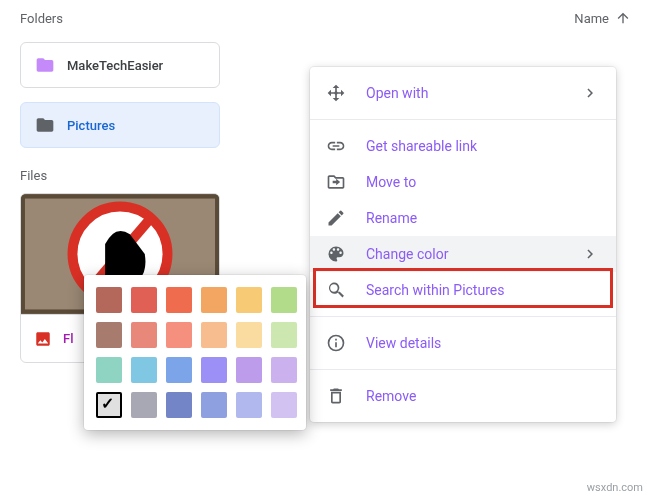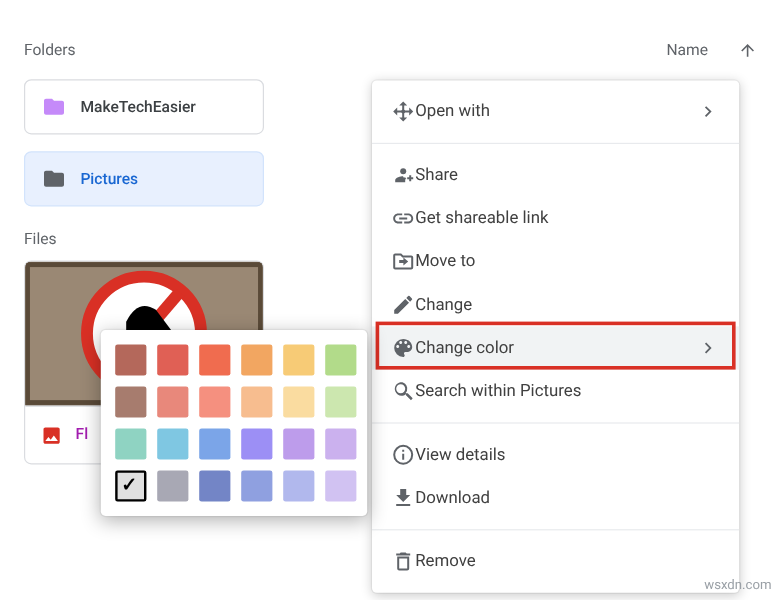--- a/index.html
+++ b/index.html
@@ -11,30 +11,29 @@
       overflow: hidden;
       position: relative;
       color: #5f6368;
       font-size: 14px;
     }
     .header-row {
       display: flex;
       justify-content: space-between;
       align-items: center;
       padding: 8px 20px 4px;
-      margin-top: 24px;
     }
     .section-title {
       font-size: 13px;
       color: #5f6368;
     }
     .sort {
       display: flex;
       align-items: center;
-      gap: 23px;
+      gap: 4px;
       color: #5f6368;
       font-size: 13px;
     }
     .folders-row {
       display: flex;
       gap: 14px;
       padding: 10px 20px 20px;
       flex-direction: column;
     }
     .folder-chip {
@@ -115,21 +114,22 @@
       background: #fff;
       border-radius: 4px;
       box-shadow: 0 2px 10px rgba(0,0,0,.2), 0 0 0 1px rgba(0,0,0,.05);
       padding: 8px 0;
     }
     .menu-item {
       display: flex;
       align-items: center;
       height: 36px;
       padding: 0 16px;
-      color: #404040;
+      gap: 20px;
+      color: #8b5cf6;
       font-size: 14px;
       cursor: pointer;
     }
     .menu-item .spacer{flex:1}
     .menu-item.hover {
       background: #f1f3f4;
     }
     .menu-sep {
       height: 1px;
       background: #e8eaed;
@@ -266,52 +266,40 @@
     <span class="menu-icon">
         <svg width="18" height="18" viewBox="0 0 24 24" fill="#5f6368">
           <path d="M8.59 16.59L13.17 12 8.59 7.41 10 6l6 6-6 6z"></path>
         </svg>
       </span>
   </div>
   <div class="menu-sep"></div>
   <div class="menu-item">
     <span class="menu-icon">
         <svg width="20" height="20" viewBox="0 0 24 24" fill="#5f6368">
-          <path d="M15 8c0-1.66-1.34-3-3-3S9 6.34 9 8s1.34 3 3 3 3-1.34 3-3zm-3 5c-2 0-6 1-6 3v2h12v-2c0-2-4-3-6-3zm7-8v2h3v2h-3v2l-3-3zM4 7l3 3V8H4V6h3V4z" opacity="0"></path>
-          <path d="M16 11c1.66 0 3-1.34 3-3s-1.34-3-3-3-3 1.34-3 3 1.34 3 3 3zm-8 0c1.66 0 3-1.34 3-3S9.66 5 8 5 5 6.34 5 8s1.34 3 3 3zm0 2c-2.33 0-7 1.17-7 3.5V19h14v-2.5c0-2.33-4.67-3.5-7-3.5zm8 0c-.29 0-.62.02-.97.05 1.16.84 1.97 1.97 1.97 3.45V19h6v-2.5c0-2.33-4.67-3.5-7-3.5z" opacity="0"></path>
-          <path d="M12 12c2.21 0 4-1.79 4-4s-1.79-4-4-4-4 1.79-4 4 1.79 4 4 4zm0 2c-2.67 0-8 1.34-8 4v2h16v-2c0-2.66-5.33-4-8-4zM19 8h3v2h-3v3l-4-4 4-4z" opacity="0"></path>
-          <circle cx="12" cy="8" r="3"></circle>
-          <path d="M12 13c-2.7 0-8 1.3-8 4v2h10v-2c0-.8.5-1.5 1.2-2.1-1-.5-2.2-.9-3.2-.9zM20 14v-2h-2v2h-2v2h2v2h2v-2h2v-2z"></path>
-        </svg>
-      </span>
-    <span>Share</span>
-  </div>
-  <div class="menu-item">
-    <span class="menu-icon">
-        <svg width="20" height="20" viewBox="0 0 24 24" fill="#5f6368">
           <path d="M3.9 12c0-1.7 1.4-3.1 3.1-3.1h4V7H7c-2.8 0-5 2.2-5 5s2.2 5 5 5h4v-1.9H7c-1.7 0-3.1-1.4-3.1-3.1zM8 13h8v-2H8v2zm9-6h-4v1.9h4c1.7 0 3.1 1.4 3.1 3.1s-1.4 3.1-3.1 3.1h-4V17h4c2.8 0 5-2.2 5-5s-2.2-5-5-5z"></path>
         </svg>
       </span>
     <span>Get shareable link</span>
   </div>
   <div class="menu-item">
     <span class="menu-icon">
         <svg width="20" height="20" viewBox="0 0 24 24" fill="#5f6368">
           <path d="M20 6h-8l-2-2H4c-1.1 0-2 .9-2 2v12c0 1.1.9 2 2 2h16c1.1 0 2-.9 2-2V8c0-1.1-.9-2-2-2zm0 12H4V6h5.2l2 2H20v10zm-7.8-2l4.8-4-4.8-4v2.5H8v3h4.2V16z"></path>
         </svg>
       </span>
     <span>Move to</span>
   </div>
   <div class="menu-item">
     <span class="menu-icon">
         <svg width="20" height="20" viewBox="0 0 24 24" fill="#5f6368">
           <path d="M3 17.25V21h3.75L17.81 9.94l-3.75-3.75L3 17.25zM20.71 7.04a1 1 0 000-1.41l-2.34-2.34a1 1 0 00-1.41 0l-1.83 1.83 3.75 3.75 1.83-1.83z"></path>
         </svg>
       </span>
-    <span>Change</span>
+    <span>Rename</span>
   </div>
   <div class="menu-item hover">
     <span class="menu-icon">
         <svg width="20" height="20" viewBox="0 0 24 24" fill="#5f6368">
           <path d="M12 3a9 9 0 000 18c.83 0 1.5-.67 1.5-1.5 0-.39-.15-.74-.39-1.01-.23-.26-.38-.61-.38-.99 0-.83.67-1.5 1.5-1.5H16c2.76 0 5-2.24 5-5 0-4.42-4.03-8-9-8zm-5.5 9c-.83 0-1.5-.67-1.5-1.5S5.67 9 6.5 9 8 9.67 8 10.5 7.33 12 6.5 12zm3-4C8.67 8 8 7.33 8 6.5S8.67 5 9.5 5s1.5.67 1.5 1.5S10.33 8 9.5 8zm5 0c-.83 0-1.5-.67-1.5-1.5S13.67 5 14.5 5s1.5.67 1.5 1.5S15.33 8 14.5 8zm3 4c-.83 0-1.5-.67-1.5-1.5S16.67 9 17.5 9s1.5.67 1.5 1.5-.67 1.5-1.5 1.5z"></path>
         </svg>
       </span>
     <span>Change color</span>
     <span class="spacer"></span>
     <span class="menu-icon">
@@ -329,28 +317,20 @@
     <span>Search within Pictures</span>
   </div>
   <div class="menu-sep"></div>
   <div class="menu-item">
     <span class="menu-icon">
         <svg width="20" height="20" viewBox="0 0 24 24" fill="#5f6368">
           <path d="M11 7h2v2h-2zm0 4h2v6h-2zm1-9a10 10 0 100 20 10 10 0 000-20zm0 18a8 8 0 110-16 8 8 0 010 16z"></path>
         </svg>
       </span>
     <span>View details</span>
-  </div>
-  <div class="menu-item">
-    <span class="menu-icon">
-        <svg width="20" height="20" viewBox="0 0 24 24" fill="#5f6368">
-          <path d="M19 9h-4V3H9v6H5l7 7 7-7zM5 18v2h14v-2H5z"></path>
-        </svg>
-      </span>
-    <span>Download</span>
   </div>
   <div class="menu-sep"></div>
   <div class="menu-item">
     <span class="menu-icon">
         <svg width="20" height="20" viewBox="0 0 24 24" fill="#5f6368">
           <path d="M6 19c0 1.1.9 2 2 2h8c1.1 0 2-.9 2-2V7H6v12zM8 9h8v10H8V9zm7.5-5l-1-1h-5l-1 1H5v2h14V4z"></path>
         </svg>
       </span>
     <span>Remove</span>
   </div>

